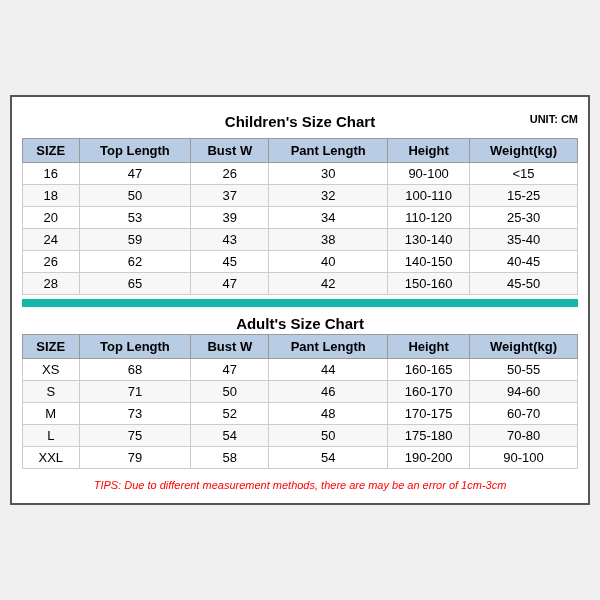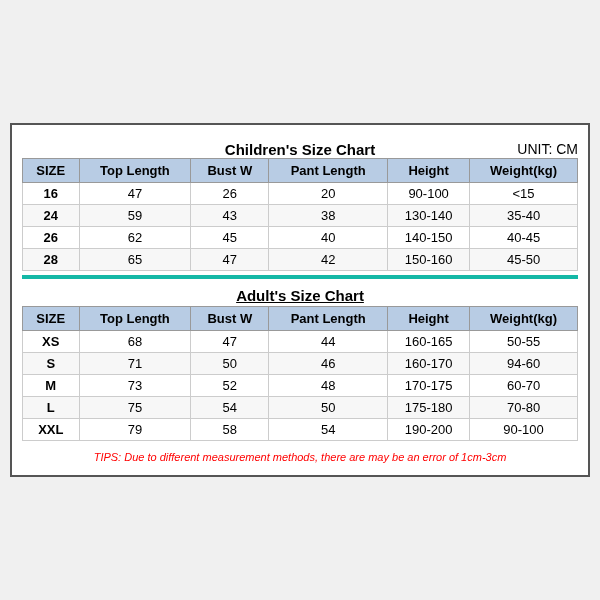--- a/index.html
+++ b/index.html
@@ -17,29 +17,29 @@
       background: white;
       border: 1px solid #ccc;
       width: 580px;
       padding: 10px;
     }
     .section-title {
       text-align: center;
       font-weight: bold;
       font-size: 15px;
       background: white;
-      padding: 6px 0 0 0;
+      padding: 6px 0 8px 0;
       position: relative;
     }
     .unit-label {
       position: absolute;
       right: 0;
       top: 6px;
-      font-size: 14px;
-      font-weight: normal;
+      font-size: 11px;
+      font-weight: bold;
     }
     table {
       width: 100%;
       border-collapse: collapse;
       margin-bottom: 4px;
       padding-left: 16px;
     }
     th {
       background: #b8cce4;
       border: 1px solid #999;
@@ -49,29 +49,28 @@
       font-size: 13px;
     }
     td {
       border: 1px solid #ccc;
       padding: 3px 6px;
       text-align: center;
       font-size: 13px;
     }
     tr:nth-child(even) td { background: #f7f7f7; }
     tr:nth-child(odd) td { background: #ffffff; }
-    td:first-child { font-weight: bold; }
+    td:first-child { font-weight: normal; }
     .adult-section-title {
       text-align: center;
       font-weight: bold;
       font-size: 15px;
       padding: 8px 0 2px 0;
-      border-top: 4px solid #14b8a6;
+      border-top: 8px solid #14b8a6;
       margin-top: 2px;
-      text-decoration: underline;
     }
     .tips {
       text-align: center;
       color: red;
       font-size: 11px;
       padding: 6px 0 2px 0;
       font-style: italic;
     }
     .outer-border {
       border: 2px solid #555;
@@ -96,23 +95,39 @@
         <th>Pant Length</th>
         <th>Height</th>
         <th>Weight(kg)</th>
       </tr>
     </thead>
     <tbody id="children-tbody">
     <tr>
           <td>16</td>
           <td>47</td>
           <td>26</td>
-          <td>20</td>
+          <td>30</td>
           <td>90-100</td>
           <td>&lt;15</td>
+        </tr>
+        <tr>
+          <td>18</td>
+          <td>50</td>
+          <td>37</td>
+          <td>32</td>
+          <td>100-110</td>
+          <td>15-25</td>
+        </tr>
+        <tr>
+          <td>20</td>
+          <td>53</td>
+          <td>39</td>
+          <td>34</td>
+          <td>110-120</td>
+          <td>25-30</td>
         </tr>
         <tr>
           <td>24</td>
           <td>59</td>
           <td>43</td>
           <td>38</td>
           <td>130-140</td>
           <td>35-40</td>
         </tr>
         <tr>

